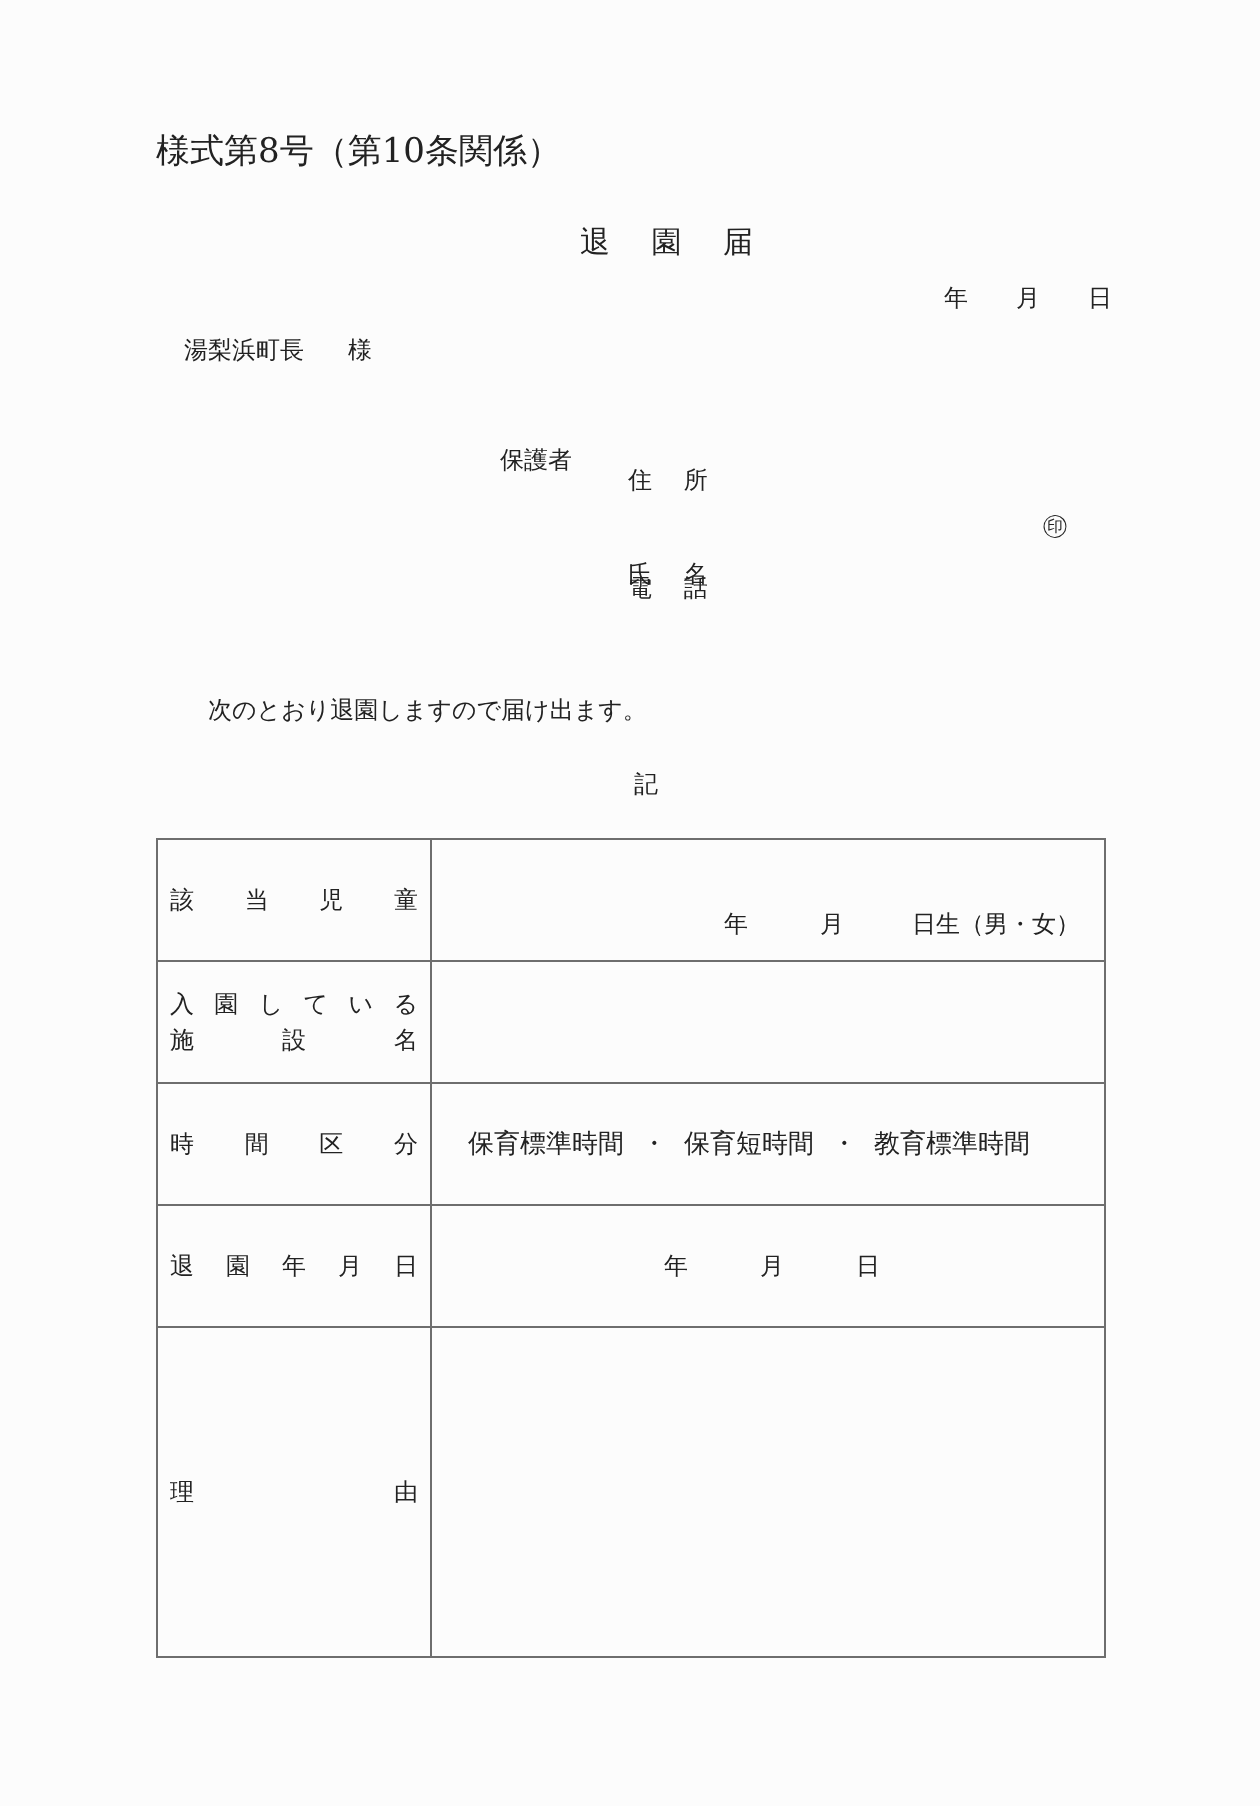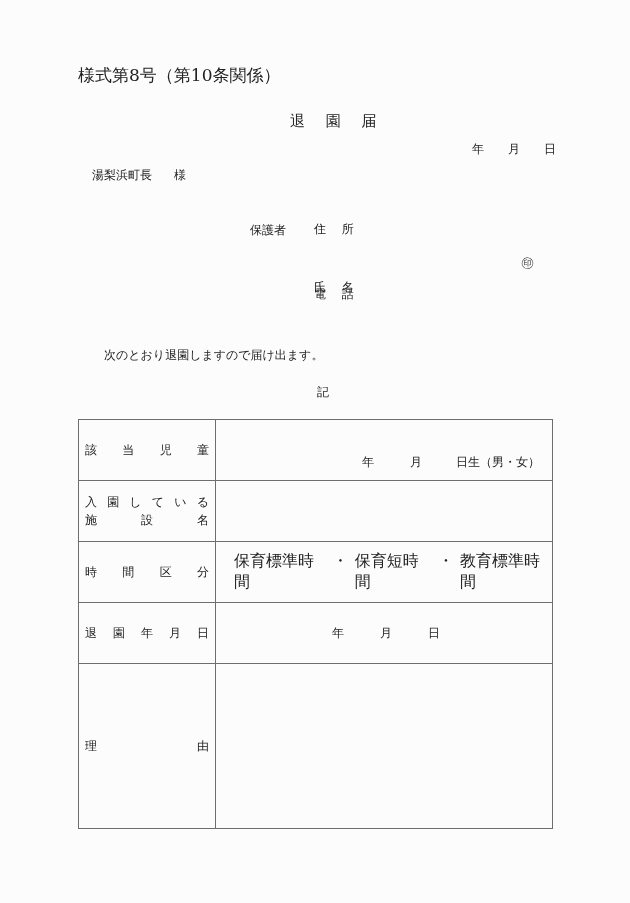--- a/index.html
+++ b/index.html
@@ -23,21 +23,21 @@
     .date-line { left: 472px; top: 141px; font-size: 12px; text-decoration: underline; }
     .date-line span { display: inline-block; }
     .date-line .y { width: 36px; }
     .date-line .m { width: 36px; }
 
     .addressee { left: 92px; top: 167px; font-size: 12px; }
     .addressee .sama { margin-left: 22px; }
 
     .guardian-label { left: 250px; top: 222px; font-size: 12px; text-align: center; }
     .g-field { left: 314px; font-size: 12px; letter-spacing: 6px; }
-    .g-address { top: 221px; text-align: right; }
+    .g-address { top: 232px; text-align: right; }
     .g-name { top: 255px; margin-top: 24px; }
     .g-phone { top: 286px; }
     .seal { left: 521px; top: 254px; font-size: 13px; }
 
     .intro { left: 104px; top: 347px; font-size: 12px; }
     .ki { left: 317px; top: 384px; font-size: 12px; }
 
     table.form {
       position: absolute;
       left: 78px;
@@ -76,22 +76,21 @@
       bottom: 9px;
       display: flex;
       font-size: 12px;
     }
     .child-birth .y { width: 48px; }
     .child-birth .m { width: 46px; }
 
     .time-cell {
       display: flex;
       padding-left: 18px;
-      font-size: 16px;
-      justify-content: space-between;
+      font-size: 13px;
     }
     .time-cell .opt { }
     .time-cell .sep { width: 30px; text-align: center; }
 
     .wd-cell {
       display: flex;
       padding-left: 116px;
       font-size: 12px;
     }
     .wd-cell .y { width: 48px; }

